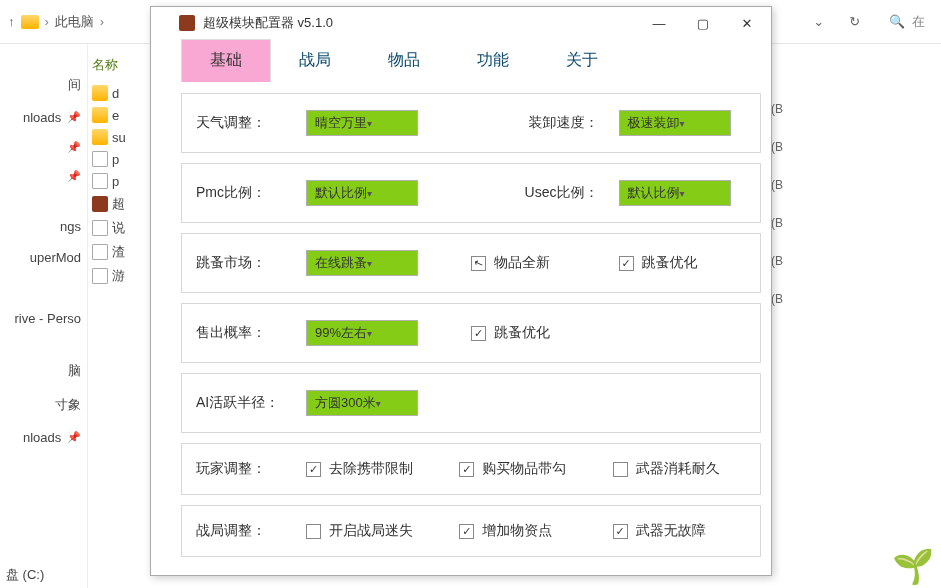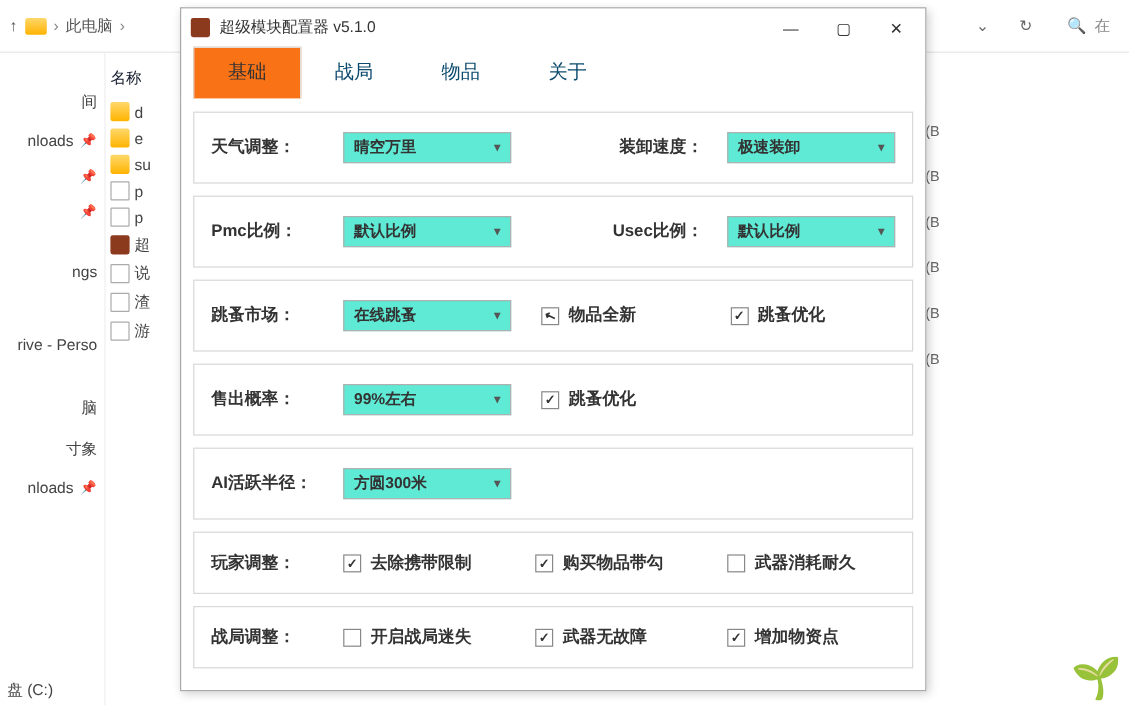--- a/index.html
+++ b/index.html
@@ -76,21 +76,21 @@
       gap: 6px;
       white-space: nowrap;
     }
     .pin-icon { color: #888; font-size: 11px; }
     .file-col {
       width: 62px;
       padding: 12px 4px;
       overflow: hidden;
     }
     .col-header {
-      color: #0f172a;
+      color: #4d7c0f;
       font-size: 13px;
       padding-bottom: 8px;
     }
     .file-row {
       display: flex;
       align-items: center;
       gap: 4px;
       padding: 3px 0;
       font-size: 13px;
       color: #444;
@@ -128,20 +128,21 @@
     
     .modal {
       position: absolute;
       left: 150px;
       top: 6px;
       width: 622px;
       height: 570px;
       background: #fff;
       border: 1px solid #aaa;
       box-shadow: 2px 2px 8px rgba(0,0,0,0.2);
+      padding-left: 20px;
     }
     .titlebar {
       height: 32px;
       display: flex;
       align-items: center;
       padding: 0 2px 0 8px;
       font-size: 13px;
       color: #333;
     }
     .title-icon {
@@ -169,58 +170,57 @@
     .tab {
       padding: 10px 28px;
       font-size: 16px;
       color: #555;
       background: #f0f0f0;
       border: 1px solid #ddd;
       border-bottom: none;
       margin-right: -1px;
     }
     .tab.active {
-      background: #f97316;
+      background: #f9a8d4;
       color: #333;
       position: relative;
       z-index: 2;
     }
     .tab:not(.active){ border:1px solid transparent; background:transparent; color:#0c4a6e; }
     .content {
       padding: 10px 10px;
     }
     .group {
       border: 1px solid #d8d8d8;
       margin-bottom: 10px;
       padding: 16px 14px;
       display: grid;
       grid-template-columns: 90px 145px 1fr 1fr;
       gap: 0 20px;
       align-items: center;
-      font-weight: bold;
     }
     .group-3col {
       grid-template-columns: 90px 1fr 1fr 1fr;
     }
     .label {
       font-size: 14px;
       color: #333;
       white-space: nowrap;
     }
     .dropdown {
       display: flex;
       align-items: center;
-      justify-content: space-between;
+      justify-content: flex-start;
       border: 1px solid #b0b0b0;
-      background: #5eead4;
+      background: #84cc16;
       height: 26px;
       padding: 0 8px;
       font-size: 13px;
       color: #333;
-      width: 140px;
+      width: 112px;
     }
     .chev { color: #555; font-size: 10px; }
     .checkbox {
       display: flex;
       align-items: center;
       gap: 8px;
       font-size: 14px;
       color: #333;
     }
     .cb-box {
@@ -277,20 +277,23 @@
           <span class="pin-icon">📌</span>
         </div>
       <div class="nav-item">
           <span></span>
           <span class="pin-icon">📌</span>
         </div>
       <div style="height:20px"></div>
       <div class="nav-item">
           <span>ngs</span>
         </div>
+      <div class="nav-item">
+          <span>uperMod</span>
+        </div>
       <div style="height:30px"></div>
       <div class="nav-item">
           <span>rive - Perso</span>
         </div>
       <div style="height:20px"></div>
       <div class="nav-item">
           <span>脑</span>
         </div>
       <div class="nav-item">
           <span>寸象</span>
@@ -360,20 +363,21 @@
       <div class="win-btn">—</div>
       <div class="win-btn">▢</div>
       <div class="win-btn">✕</div>
     </div>
   </div>
 
   <div class="tabbar">
     <div class="tab active">基础</div>
     <div class="tab">战局</div>
     <div class="tab">物品</div>
+    <div class="tab">功能</div>
     <div class="tab">关于</div>
   </div>
 
   <div class="content">
 
     <div class="group">
       <span class="label">天气调整：</span>
       <div class="dropdown">
         <span>晴空万里</span>
           <span class="chev">▾</span>
@@ -455,22 +459,22 @@
     </div>
 
     <div class="group group-3col">
       <span class="label">战局调整：</span>
       <div class="checkbox">
         <span class="cb-box"></span>
         <span>开启战局迷失</span>
       </div>
       <div class="checkbox">
         <span class="cb-box cb-checked"></span>
+        <span>增加物资点</span>
+      </div>
+      <div class="checkbox">
+        <span class="cb-box cb-checked"></span>
         <span>武器无故障</span>
       </div>
-      <div class="checkbox">
-        <span class="cb-box cb-checked"></span>
-        <span>增加物资点</span>
-      </div>
     </div>
 
   </div>
 </div>
 
 </body></html>

